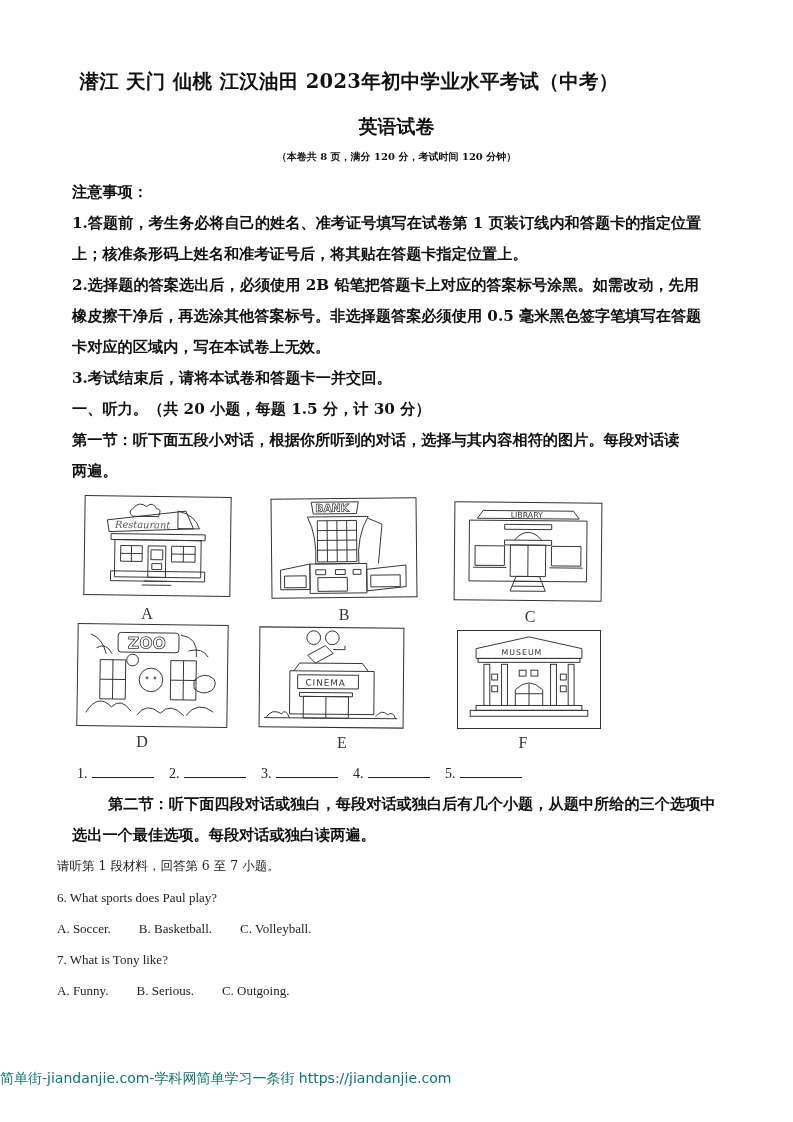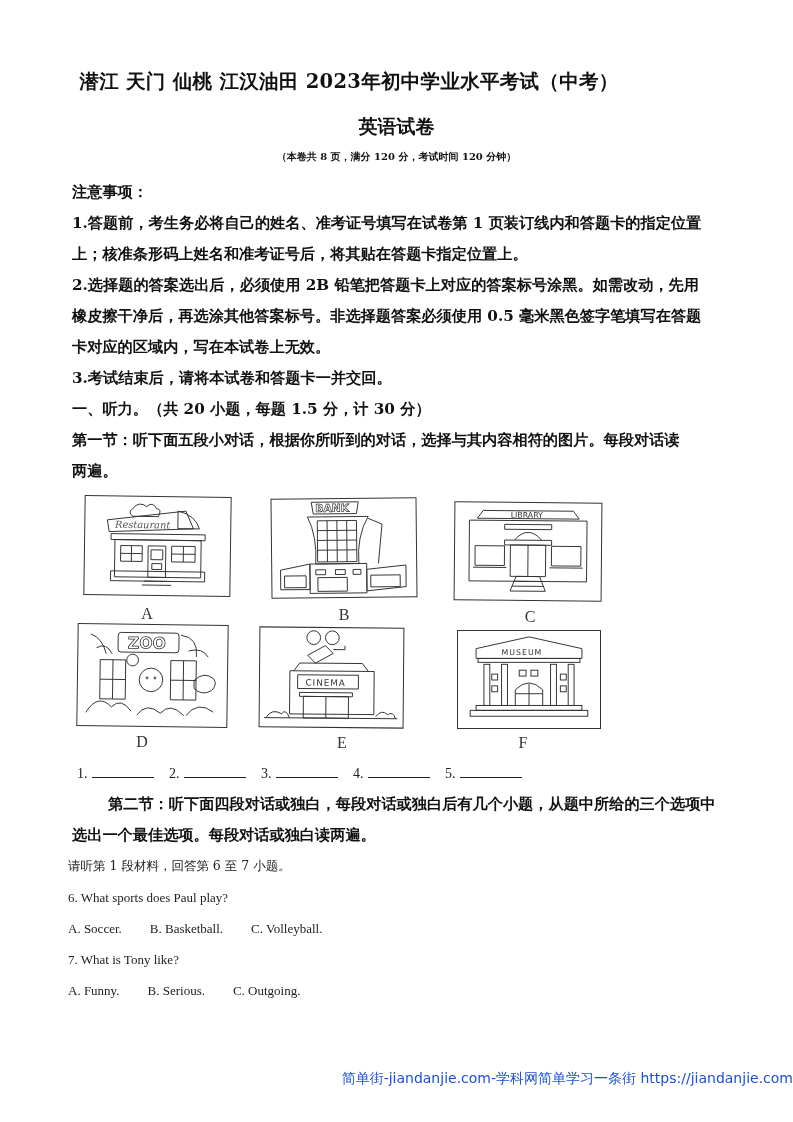--- a/index.html
+++ b/index.html
@@ -2,28 +2,28 @@
 <html><head>
 <meta charset="utf-8">
 <style>
   html, body { margin:0; padding:0; background:#ffffff; }
   body { width:793px; height:1122px; position:relative; overflow:hidden; color:#111; font-family:"DejaVu Serif", serif; }
   .abs { position:absolute; white-space:nowrap; }
   .title { top:68px; left:0; width:698px; text-align:center; font-size:19.5px; font-weight:bold; letter-spacing:0.3px; }
   .subtitle { top:114px; left:0; width:793px; text-align:center; font-size:19px; font-weight:bold; }
   .meta { top:150px; left:0; width:793px; text-align:center; font-size:10px; font-weight:bold; }
   .bold-line { left:72px; font-size:15.2px; font-weight:bold; line-height:20px; }
-  .plain-line { left:68px; font-size:13px; line-height:18px; font-family:"Liberation Serif", serif; color:#222;text-align:center; }
+  .plain-line { left:57px; font-size:13px; line-height:18px; font-family:"Liberation Serif", serif; color:#222;text-align:center; }
   .pic { position:absolute; border:1.5px solid #333; background:#fff; box-sizing:border-box; overflow:hidden; }
   .pic svg { width:100%; height:100%; display:block; }
   .pic-label { position:absolute; font-family:"Liberation Serif", serif; font-size:16px; color:#333; text-align:center; width:30px; }
   .answers { left:77px; top:765px; font-family:"Liberation Serif", serif; font-size:14px; color:#222; }
   .answers span.blank { display:inline-block; width:62px; border-bottom:1px solid #222; margin:0 12px 0 4px; height:12px; vertical-align:baseline; }
   .opt { display:inline-block; margin-right:28px; }
-  .footer { top:1070px; left:0; width:793px; text-align:right; font-family:"DejaVu Sans", sans-serif; font-size:14px; color:#1d4ed8; }
+  .footer { top:1070px; left:0; width:793px; text-align:left; font-family:"DejaVu Sans", sans-serif; font-size:14px; color:#0f766e; }
 </style>
 </head>
 <body>
 
 <div>
 
   <div class="abs title">潜江  天门  仙桃  江汉油田  2023年初中学业水平考试（中考）</div>
   <div class="abs subtitle">英语试卷</div>
   <div class="abs meta">（本卷共 8 页，满分 120 分，考试时间 120 分钟）</div>
 

